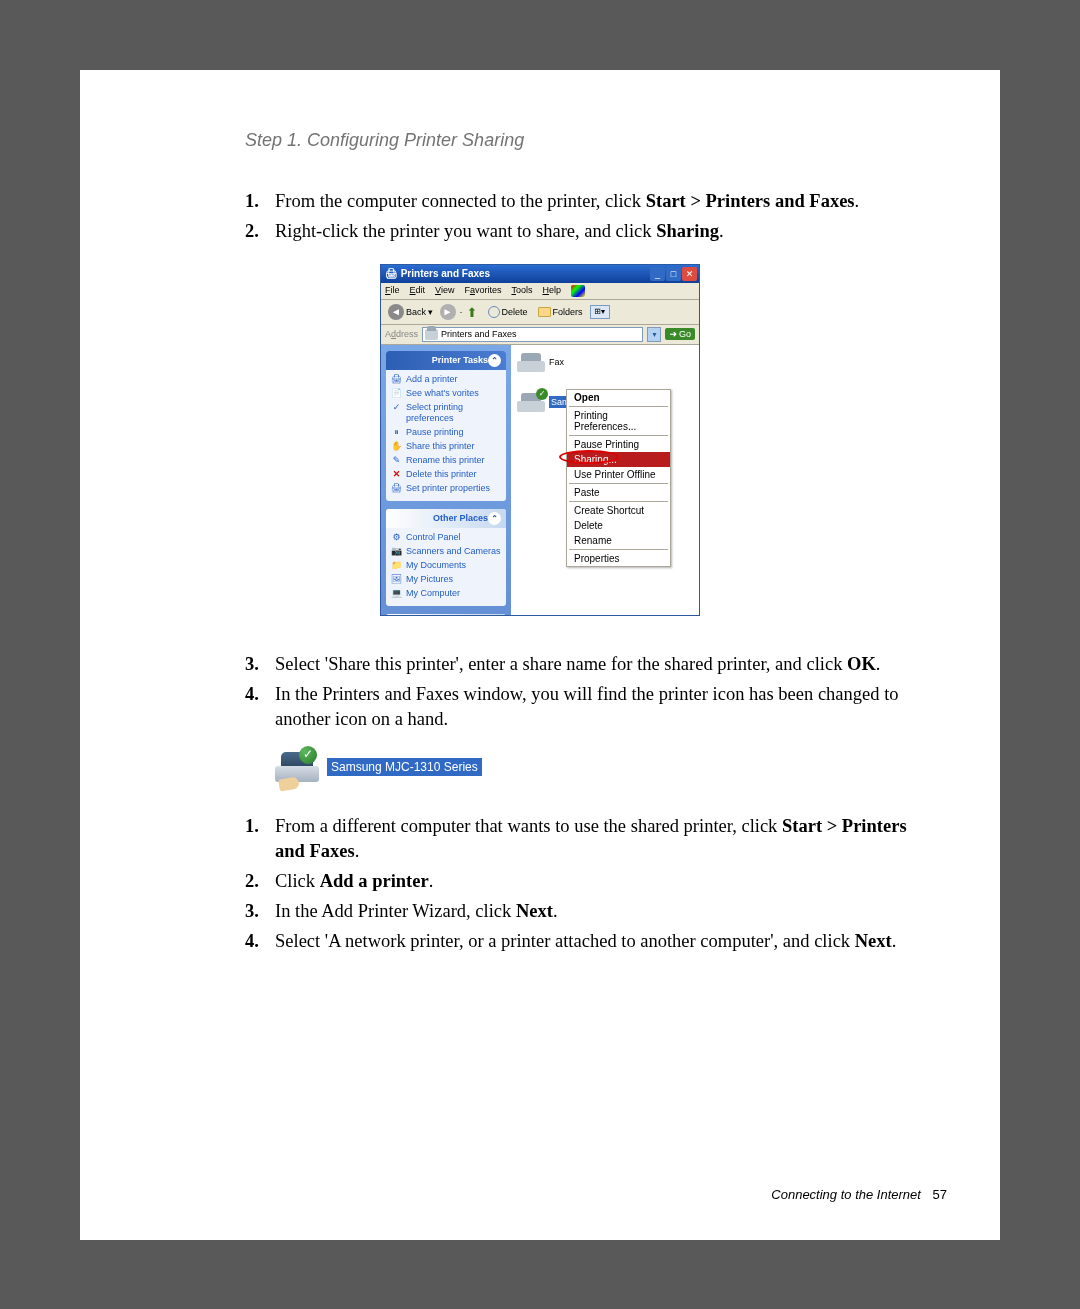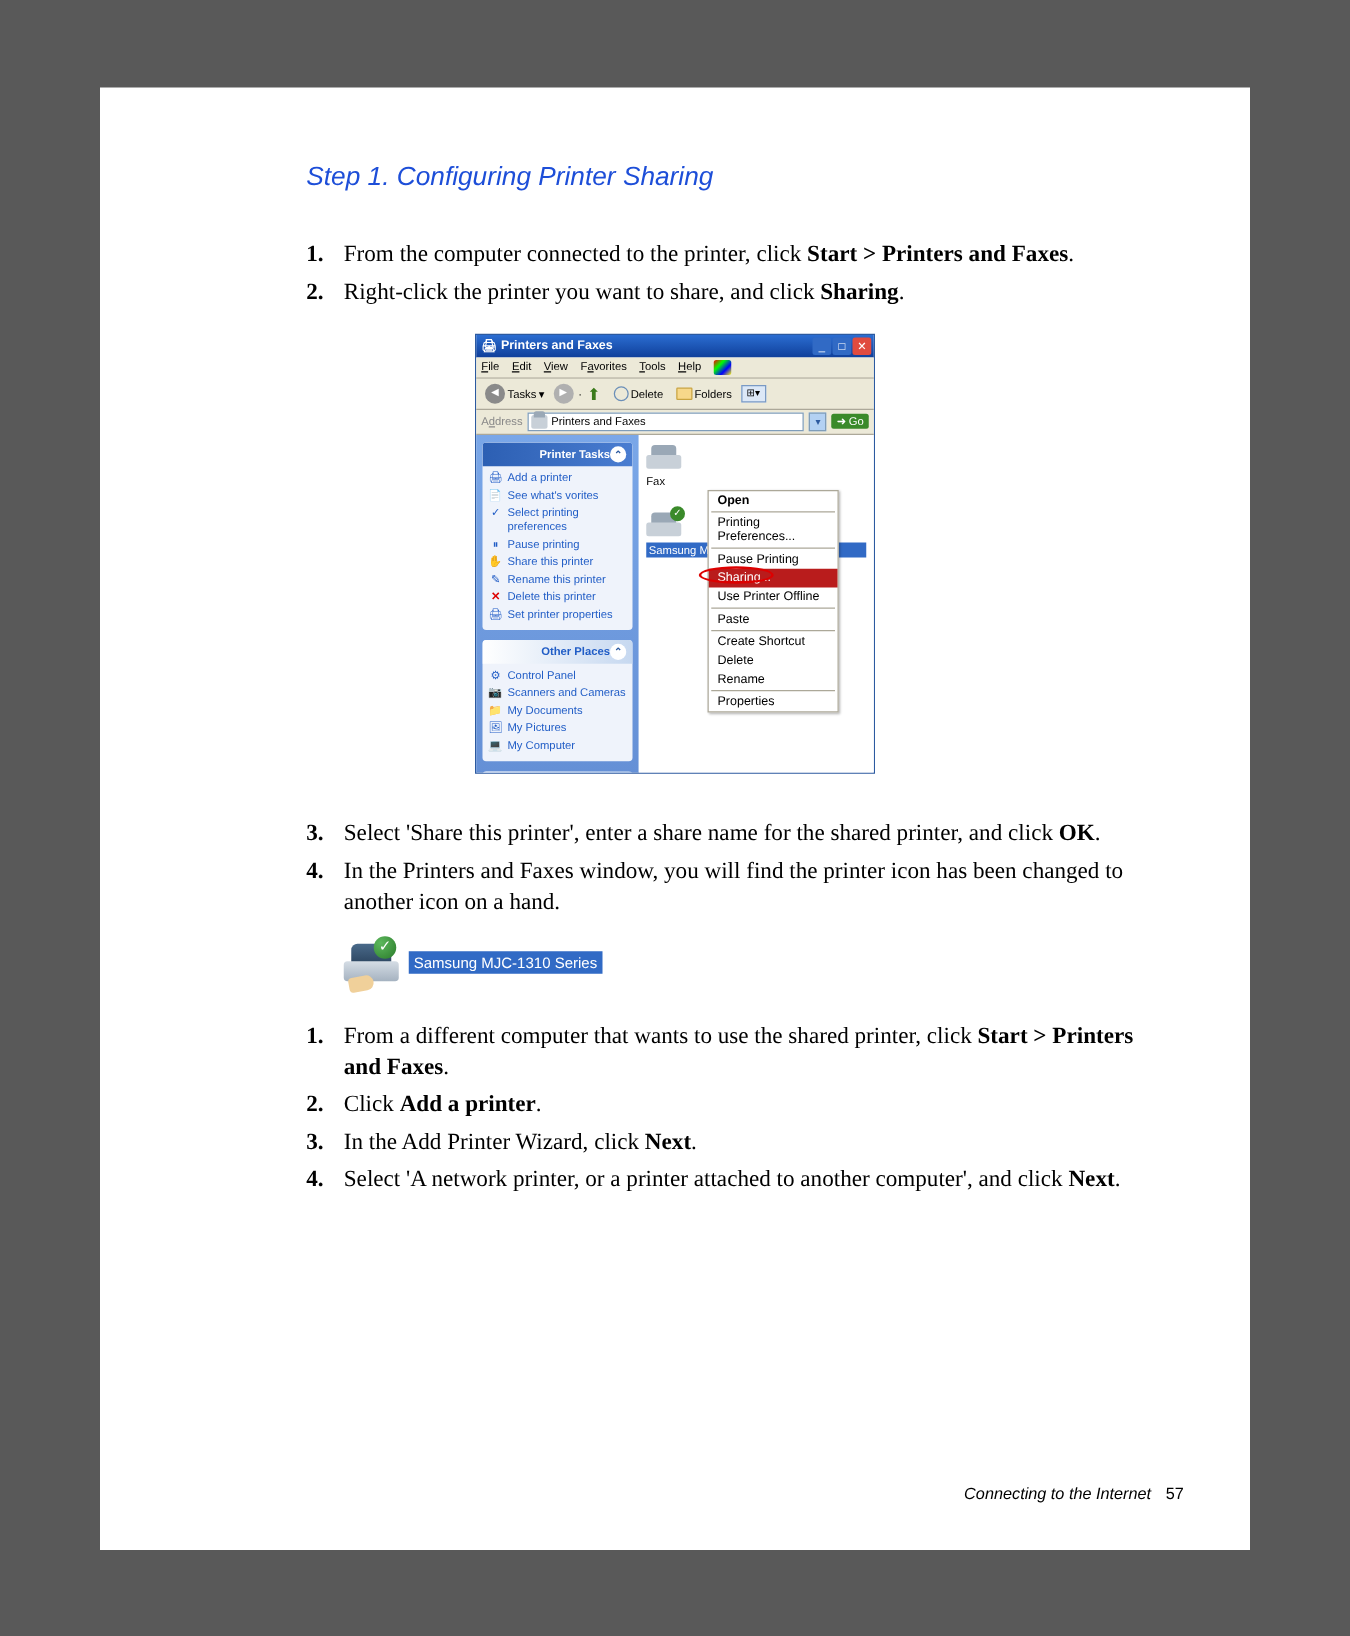--- a/index.html
+++ b/index.html
@@ -17,25 +17,25 @@
     .page {
       background: #fff;
       width: 920px;
       padding: 60px 70px 50px 70px;
       position: relative;
       min-height: 1170px;
     }
     .step-heading {
       font-family: Arial, Helvetica, sans-serif;
       font-style: italic;
-      font-size: 21px;
+      font-size: 18px;
       font-weight: 400;
       margin-bottom: 38px;
       margin-left: 95px;
-      color: #1d4ed8;
+      color: #737373;
     }
     .step-heading-2 {
       margin-top: 30px;
     }
     ol.list {
       list-style: none;
       margin-left: 95px;
     }
     ol.list li {
       font-size: 18.5px;
@@ -261,23 +261,23 @@
     }
     .red-x { color: #d00; font-weight: bold; }
     .right-pane {
       flex: 1;
       background: #fff;
       position: relative;
       padding: 6px;
     }
     .printer-obj {
       display: flex;
+      align-items: center;
       gap: 4px;
       margin-bottom: 18px;
-      flex-direction: column;
     }
     .printer-draw {
       width: 28px; height: 22px;
       position: relative;
     }
     .printer-draw::before {
       content: "";
       position: absolute;
       left: 4px; top: 2px;
       width: 20px; height: 10px;
@@ -453,21 +453,21 @@
         <span><u>V</u>iew</span>
         <span>F<u>a</u>vorites</span>
         <span><u>T</u>ools</span>
         <span><u>H</u>elp</span>
         <span class="win-flag"></span>
       </div>
 
       <div class="toolbar">
         <div class="tb-btn">
           <div class="tb-arrow-back">◄</div>
-          <span>Tasks</span>
+          <span>Back</span>
           <span>▾</span>
         </div>
         <div class="tb-arrow-fwd">►</div>
         <span>·</span>
         <div class="tb-up">⬆</div>
         <div class="tb-btn">
           <div class="tb-search-ico"></div>
           <span>Delete</span>
         </div>
         <div class="tb-btn">

